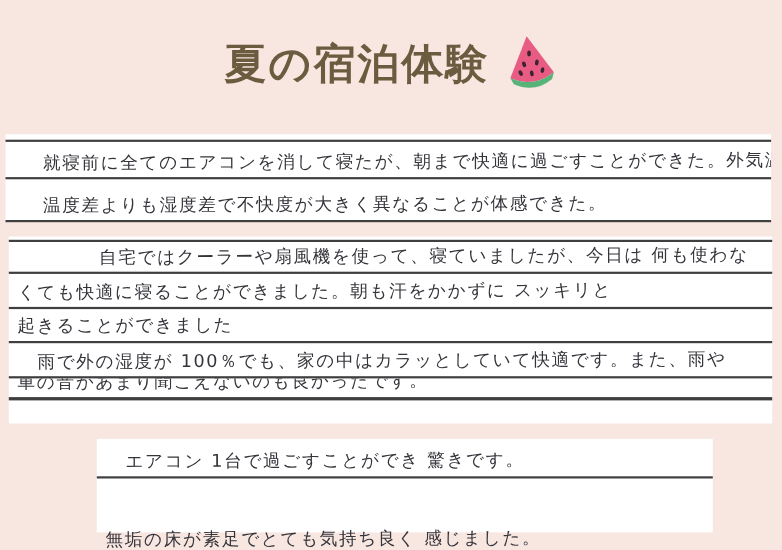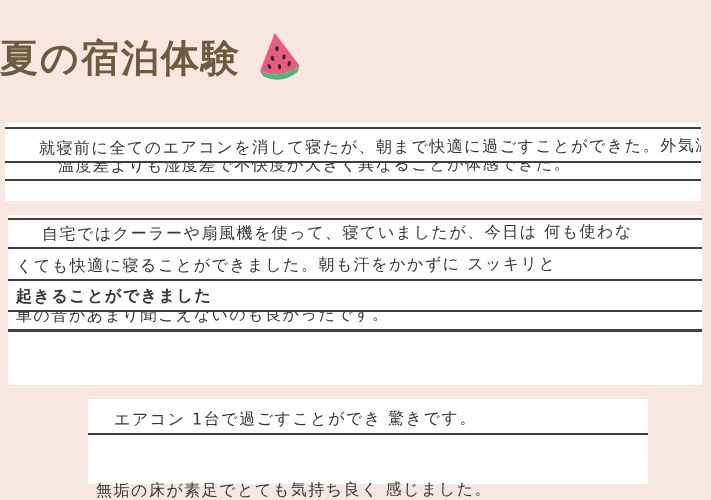--- a/index.html
+++ b/index.html
@@ -7,21 +7,21 @@
   body {
     background:#f8e6e0;
     font-family:"Liberation Sans","DejaVu Sans",sans-serif;
     position:relative;
   }
   #canvas { position:absolute; inset:0; width:711px; height:500px; background:#f8e6e0; }
 
   
   .title-bar {
     position:absolute; top:26px; left:0; width:711px; height:64px;
-    display:flex; align-items:center; gap:12px;
+    display:flex; align-items:center; justify-content:center; gap:12px;
   }
   .title-text {
     color:#6b5b3f; font-size:38px; font-weight:bold; letter-spacing:2px;
     white-space:nowrap;
   }
   .melon { width:50px; height:52px; transform:rotate(-8deg); margin-top:-4px; }
 
   
   .paper { position:absolute; background:#ffffff; }
   #card1 { left:5px;  top:122px; width:696px; height:79px; }
@@ -41,25 +41,25 @@
     display:block; padding-bottom:3px;
     font-family:"DejaVu Sans","Liberation Sans",sans-serif;
     font-size:16px; color:#34343b; letter-spacing:1.5px;
     white-space:nowrap; transform:rotate(-0.25deg);
   }
   .indent-lg span { padding-left:34px; }
   .indent-sm span { padding-left:8px; }
   .indent-md span { padding-left:26px; }
 
   #card1 .r1 { height:34px; }
-  #card1 .r2 { height:18px;padding-left:19px; }
+  #card1 .r2 { height:39px; }
 
-  #card2 .r1 { height:29px; }
+  #card2 .r1 { height:29px;padding-left:48px; }
   #card2 .r2 { height:32px;text-align:center; }
-  #card2 .r3 { height:31px;font-weight:bold; }
+  #card2 .r3 { height:31px; }
   #card2 .r4 { height:32px; }
   #card2 .r5 { height:20px; border-bottom-width:3px; }
 
   #card3 .r1 { height:36px;text-align:right; }
   #card3 .r2 { height:37px; border-bottom-width:3px;margin-top:35px; }
 </style>
 </head>
 <body>
 
 <div id="canvas">
@@ -92,20 +92,23 @@
     <div class="topline"></div>
     <div class="row r1 indent-lg">
       <span>自宅ではクーラーや扇風機を使って、寝ていましたが、今日は 何も使わな</span>
     </div>
     <div class="row r2 indent-sm">
       <span>くても快適に寝ることができました。朝も汗をかかずに スッキリと</span>
     </div>
     <div class="row r3 indent-sm">
       <span>起きることができました</span>
     </div>
+    <div class="row r4 indent-md">
+      <span>雨で外の湿度が 100％でも、家の中はカラッとしていて快適です。また、雨や</span>
+    </div>
     <div class="row r5 indent-sm">
       <span>車の音があまり聞こえないのも良かったです。</span>
     </div>
   </div>
 
   <div id="card3" class="paper">
     <div class="row r1 indent-md">
       <span>エアコン 1台で過ごすことができ 驚きです。</span>
     </div>
     <div class="row r2 indent-sm">

